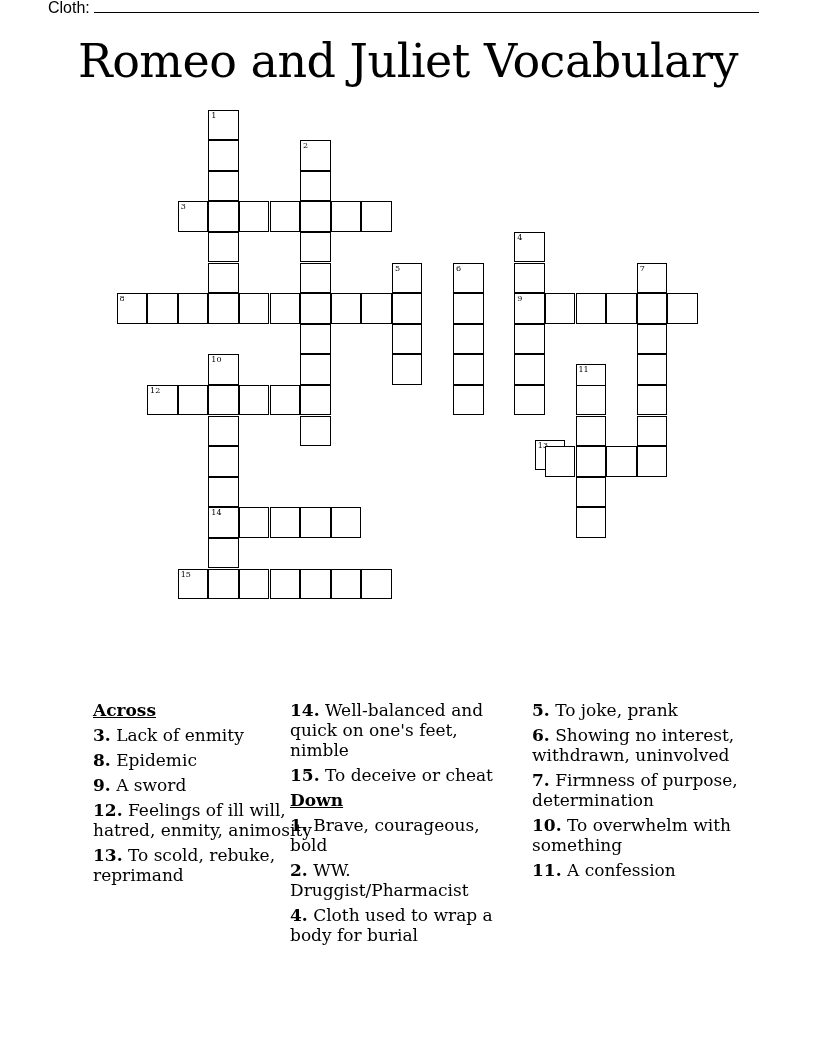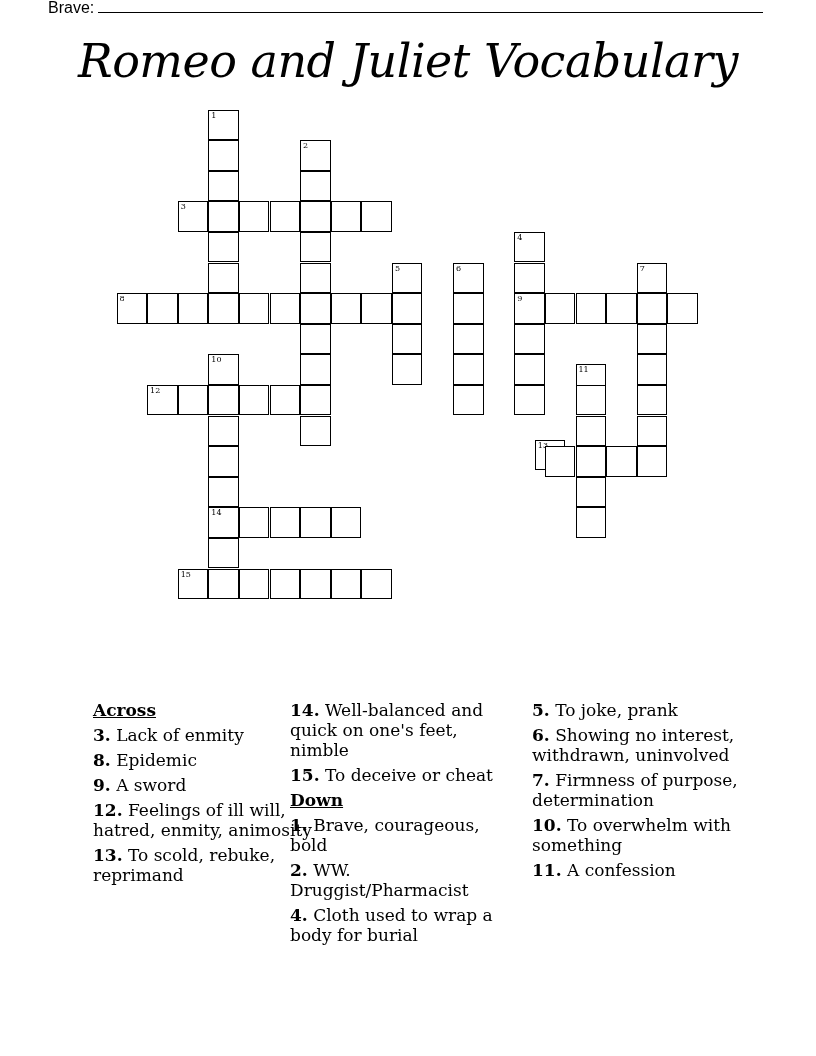--- a/index.html
+++ b/index.html
@@ -10,21 +10,20 @@
       white-space: nowrap;
     }
     .name-line .rule {
       display: inline-block; width: 665px; border-bottom: 1px solid #000;
       height: 14px; vertical-align: baseline; margin-left: 4px;
     }
     .title {
       position: absolute; left: 0; width: 816px; top: 34px; text-align: center;
       font-family: "DejaVu Serif", serif; font-size: 46px; letter-spacing: -0.5px;
       line-height: 1.2;
-      font-style: italic;
     }
     .grid { position: absolute; left: 117px; top: 110px; width: 582px; height: 490px; }
     .cell {
       position: absolute; width: 30.6px; height: 30.6px; box-sizing: border-box;
       border: 1px solid #000; background: #fff;
       margin-left: -0.5px; margin-top: -0.5px;
     }
     .cell .num {
       position: absolute; left: 2px; top: 1px;
       font-family: "DejaVu Serif", serif; font-size: 8px; line-height: 1;
@@ -38,21 +37,21 @@
     .col2 { left: 242px; }
     .col3 { left: 484px; width: 236px; }
     .heading { font-weight: bold; text-decoration: underline; margin-bottom: 5px; }
     .clue { margin-bottom: 5px; }
     .clue .cnum { font-weight: bold; }
   </style>
 </head>
 <body>
 
 <div class="name-line">
-  <span>Brave:</span><span class="rule"></span>
+  <span>Cloth:</span><span class="rule"></span>
 </div>
 
 <div class="title">Romeo and Juliet Vocabulary</div>
 
 <div class="grid" id="grid">
     <div class="cell" style="left: 91.8px; top: 0px;">
       <span class="num">1</span>
     </div>
     <div class="cell" style="left: 91.8px; top: 30.6px;"></div>
     <div class="cell" style="left: 91.8px; top: 61.2px;"></div>

